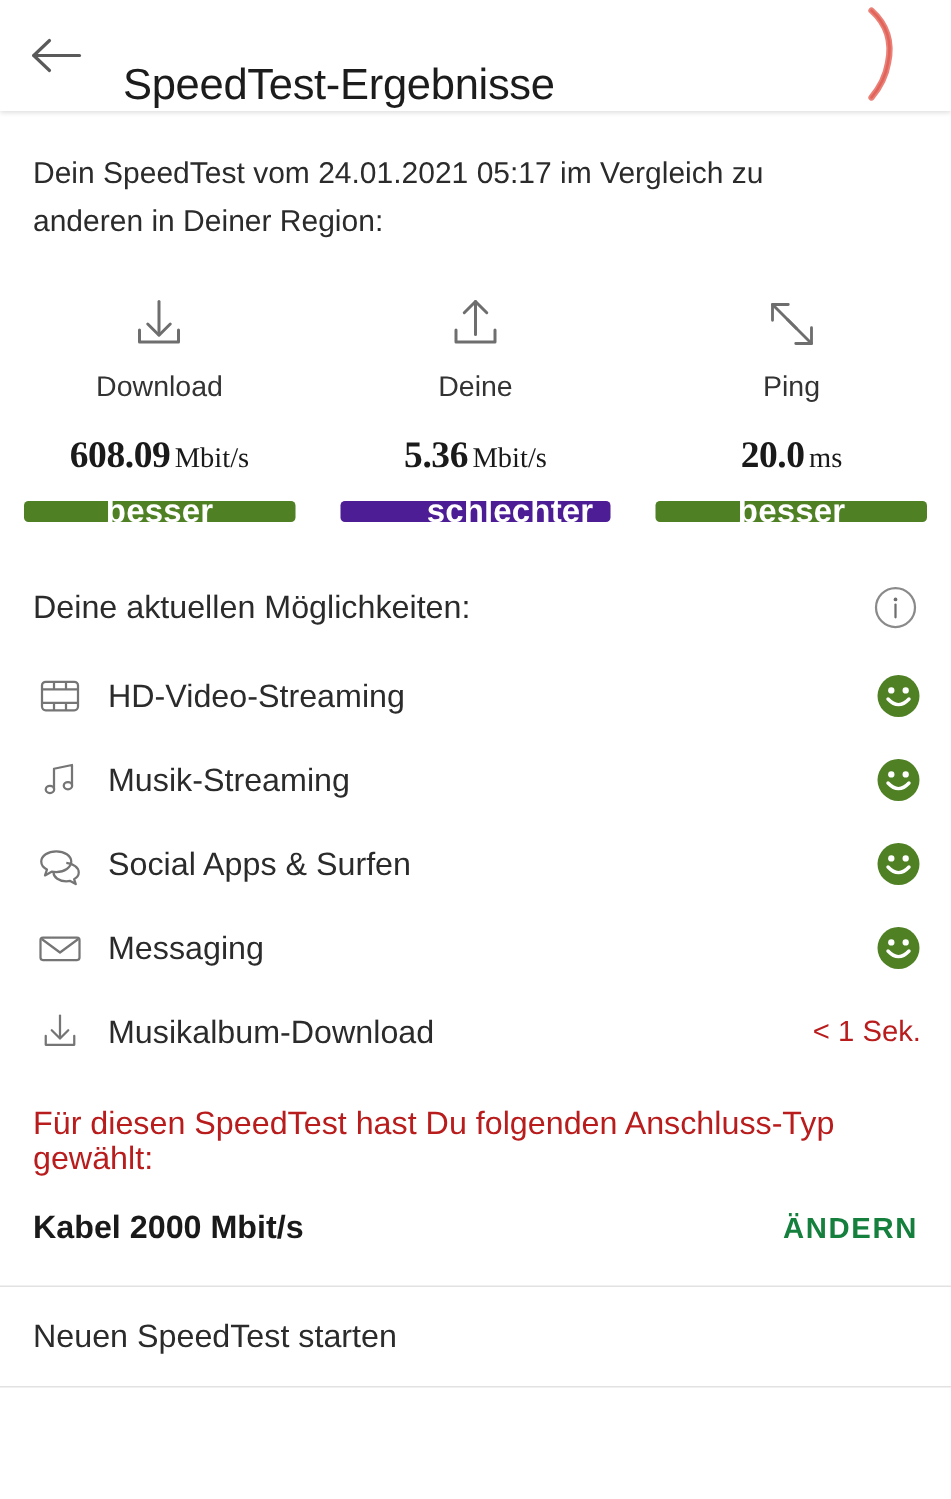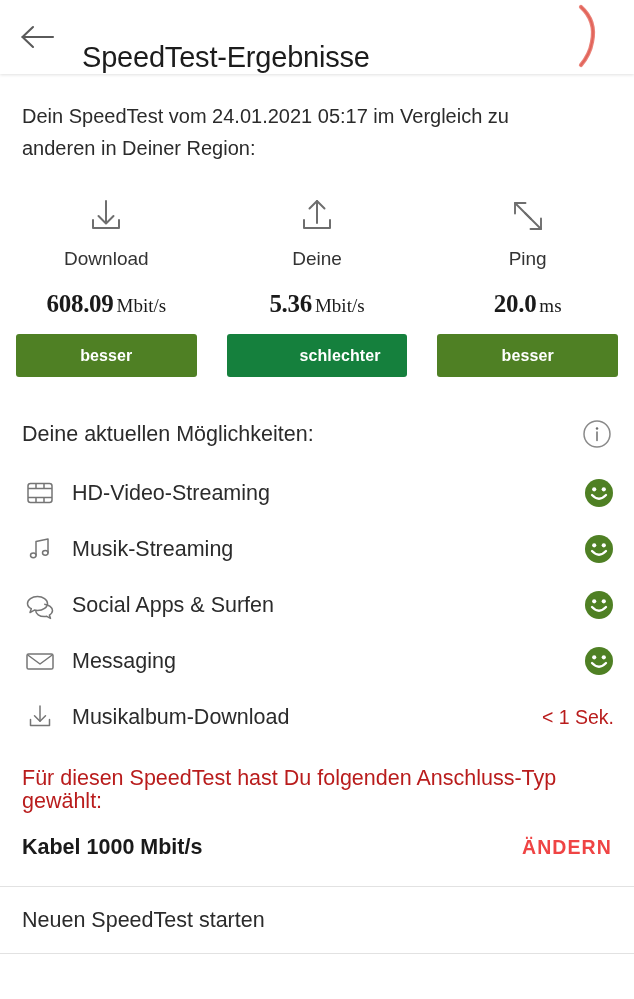--- a/index.html
+++ b/index.html
@@ -101,27 +101,27 @@
   }
   .metric-value .unit {
     font-size: 19px;
     font-weight: 400;
     color: #1a1a1a;
     margin-left: 3px;
   }
   .badge {
     margin-top: 16px;
     width: 100%;
-    height: 43px;
+    height: 14px;
     border-radius: 3px;
     display: flex;
     align-items: center;
     justify-content: center;
     color: #ffffff;
-    font-size: 16px;
+    font-size: 22px;
     font-weight: 700;
     letter-spacing: 0.1px;
     cursor: default;
   }
 
   
   .cap-header {
     margin: 42px 22px 0 22px;
     display: flex;
     align-items: center;
@@ -267,21 +267,21 @@
         <svg width="42" height="42" viewBox="0 0 42 42" fill="none" stroke="#6e6e6e" stroke-width="2" stroke-linecap="round" stroke-linejoin="round">
           <path d="M21 28 L21 6"></path>
           <path d="M13.5 13.5 L21 6 L28.5 13.5"></path>
           <path d="M8 25 L8 33 L34 33 L34 25"></path>
         </svg>
       </div>
       <div class="metric-label">Deine</div>
       <div class="metric-value">
         <span class="num">5.36</span><span class="unit">Mbit/s</span>
       </div>
-      <div class="badge" style="background: #15803d; padding-left: 46px;">schlechter</div>
+      <div class="badge" style="background: #4c1d95; padding-left: 46px;">schlechter</div>
     </div>
 
     <div class="metric">
       <div class="metric-icon">
         <svg width="42" height="42" viewBox="0 0 42 42" fill="none" stroke="#6e6e6e" stroke-width="1.9" stroke-linecap="round" stroke-linejoin="round">
           <path d="M8 18.5 L8 8 L18.5 8"></path>
           <path d="M8 8 L24 24"></path>
           <path d="M34 23.5 L34 34 L23.5 34"></path>
           <path d="M34 34 L18 18"></path>
         </svg>
@@ -398,22 +398,22 @@
       <span class="cap-name">Musikalbum-Download</span>
       <span class="cap-status">
         <span class="cap-status-text">&lt; 1 Sek.</span>
       </span>
     </li>
   </ul>
 
   <div class="conn-text">Für diesen SpeedTest hast Du folgenden Anschluss-Typ gewählt:</div>
 
   <div class="conn-row">
-    <span class="conn-value">Kabel 1000 Mbit/s</span>
-    <span class="conn-change" style="color: #ef4444; text-align: center;">ÄNDERN</span>
+    <span class="conn-value">Kabel 2000 Mbit/s</span>
+    <span class="conn-change" style="color: #15803d; text-align: center;">ÄNDERN</span>
   </div>
 
   <div class="divider"></div>
   <div class="bottom-action">
     <span class="bottom-action-label">Neuen SpeedTest starten</span>
   </div>
   <div class="divider-bottom"></div>
 
 </div>
 

